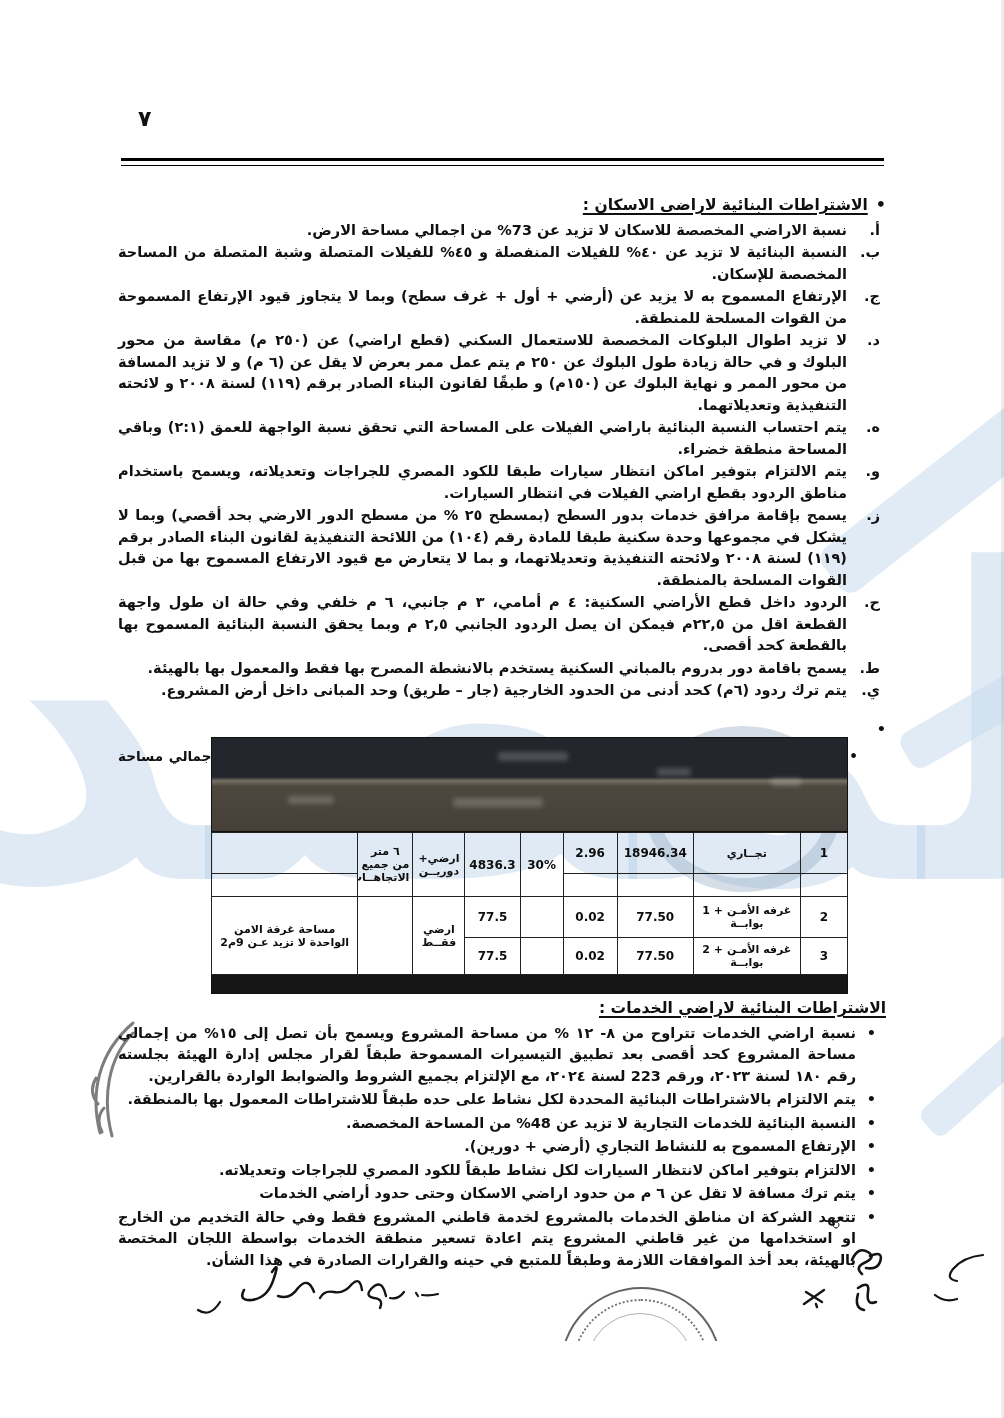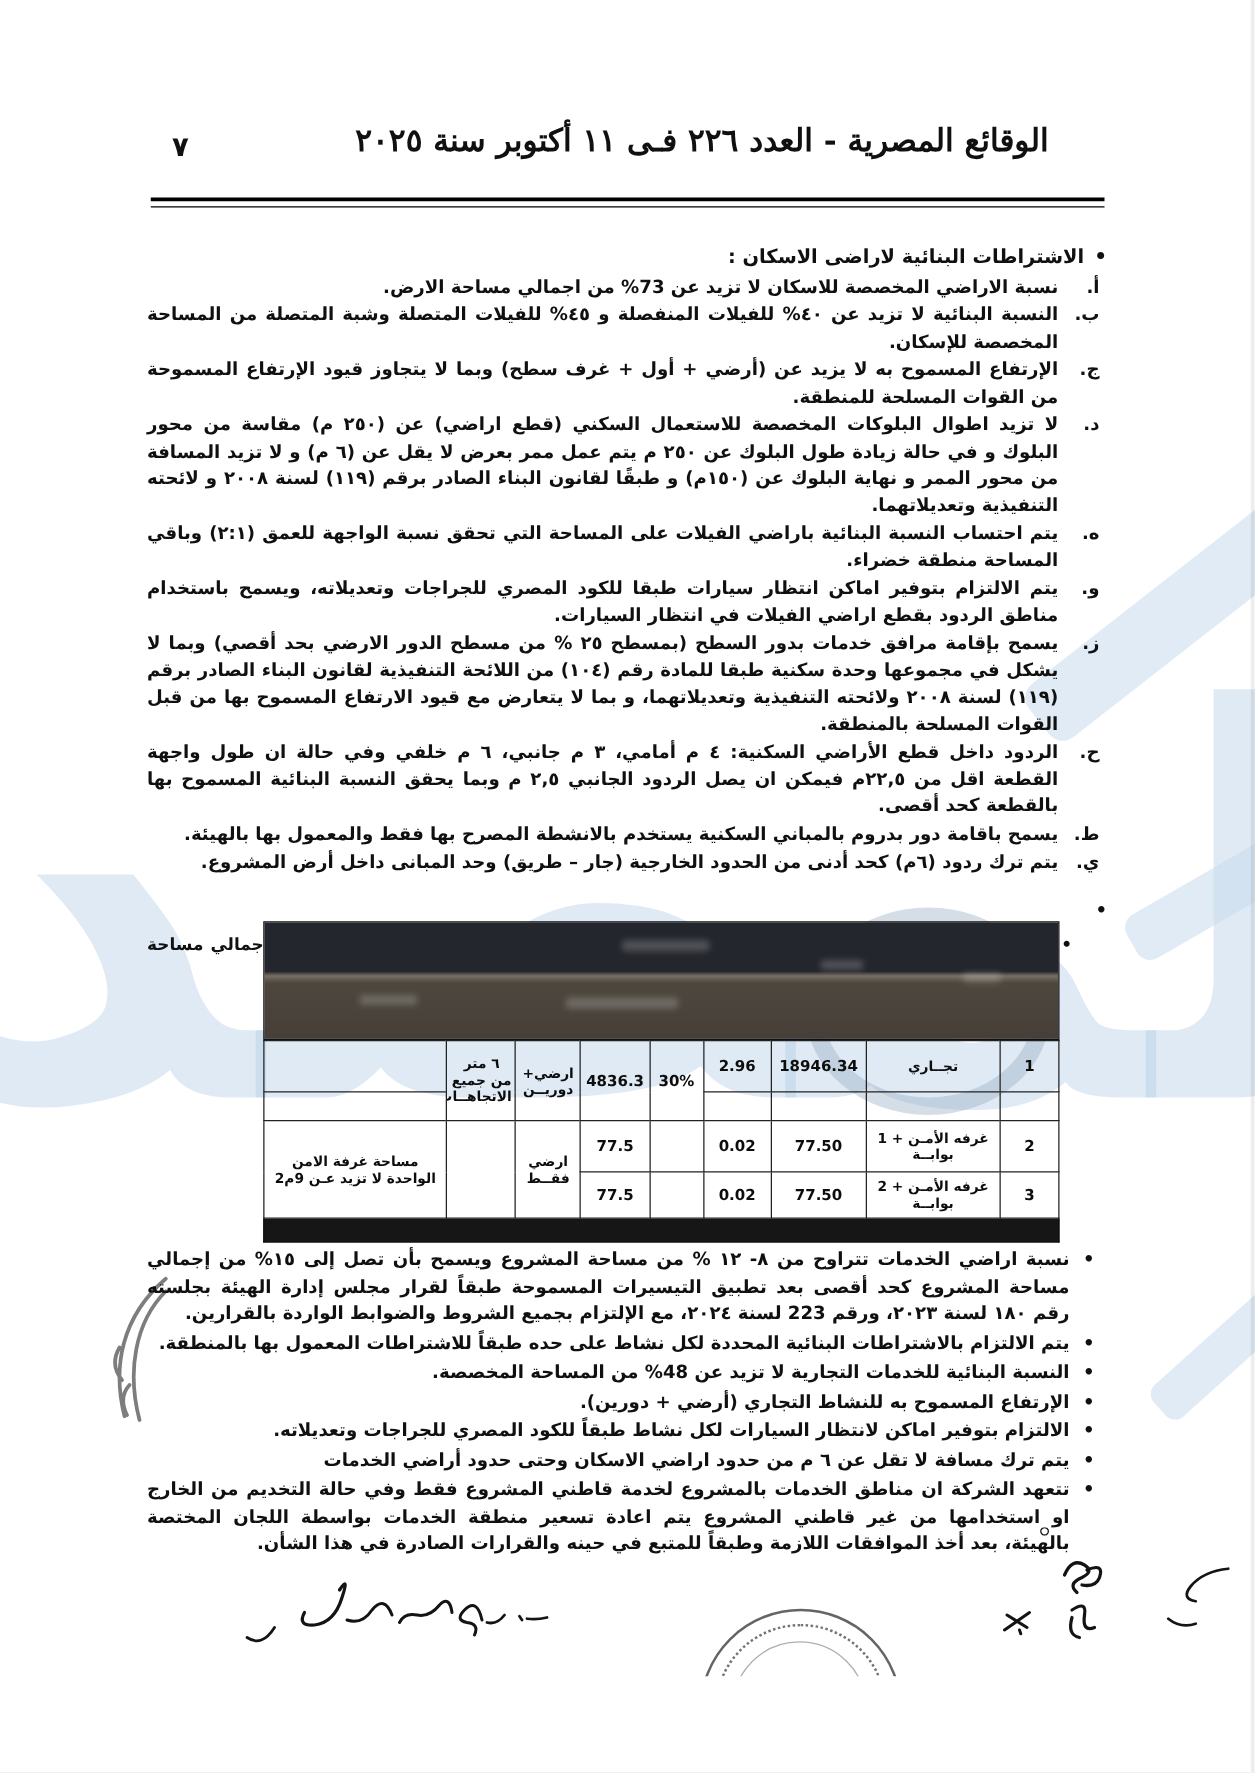--- a/index.html
+++ b/index.html
@@ -40,21 +40,21 @@
     font-family:"DejaVu Serif","Liberation Serif",serif;
     padding-left:120px;
   }
   .gz-pagenum{position:absolute;left:18px;top:8px;font-size:22px;font-weight:bold;}
   .rule-a{position:absolute;top:158px;right:120px;left:121px;border-top:3px solid #000;z-index:2;}
   .rule-b{position:absolute;top:165px;right:120px;left:121px;border-top:1px solid #000;z-index:2;}
   
   .content{position:absolute;top:194px;right:118px;left:118px;z-index:2;font-size:14.5px;font-weight:bold;line-height:21.5px;}
   .sec-heading{display:flex;gap:8px;align-items:baseline;margin:0 0 3px 0;}
   .sec-heading .bull{font-size:16px;}
-  .sec-heading .ht{font-size:15.5px;text-underline-offset:3px;text-decoration-thickness:1.5px;}
+  .sec-heading .ht{font-size:15.5px;text-decoration:underline;text-underline-offset:3px;text-decoration-thickness:1.5px;}
   .hitem{display:flex;gap:7px;margin:0 6px 1px 0;}
   .hitem .letter{min-width:26px;text-align:right;}
   .hitem .txt{flex:1;text-align:justify;}
   .sec2-heading{display:flex;gap:8px;align-items:baseline;margin:17px 0 6px 0;}
   .sec2-heading .ht2{font-size:17px;font-weight:900;letter-spacing:.5px;text-shadow:.6px 0 0 #101010;}
   .intro-bullet{display:flex;gap:7px;margin-right:28px;font-size:13.5px;}
   .intro-bullet .txt{flex:1;text-align:justify;}
   
   .tbl-wrap{position:absolute;top:737px;right:156px;width:637px;z-index:2;}
   .tbl-darkhead{
@@ -96,21 +96,20 @@
   <div class="wm-strip s2"></div>
   <div class="wm-strip s3"></div>
   <div class="wm-ring"></div>
   <div class="scan-edge"></div>
 
   <svg class="laurel" width="70" height="140" viewBox="0 0 70 140">
     <path d="M55,5 C20,35 12,75 22,115 M55,15 C30,40 24,80 34,118 M18,60 q-8,14 2,26 M26,90 q-9,10 -2,24" stroke="#bdbdbd" stroke-width="3"></path>
   </svg>
 
   <div class="gz-header">
-    <div class="gz-title">الوقائع المصرية - العدد ٢٢٦ فـى ١١ أكتوبر سنة ٢٠٢٥</div>
     <div class="gz-pagenum">٧</div>
   </div>
   <div class="rule-a"></div>
   <div class="rule-b"></div>
 
   <div class="content">
     <div class="sec-heading">
       <span class="bull">•</span>
       <span class="ht">الاشتراطات البنائية لاراضى الاسكان :</span>
     </div>
@@ -221,20 +220,23 @@
         <td class="num">0.02</td>
         <td></td>
         <td class="num">77.5</td>
       </tr>
     </tbody>
       </table>
     <div class="tbl-darkfoot"></div>
   </div>
 
   <div class="content2">
+    <div class="sec-heading">
+      <span class="ht">الاشتراطات البنائية لاراضي الخدمات :</span>
+    </div>
     <div class="bitem">
         <span class="bull">•</span>
         <span class="txt">نسبة اراضي الخدمات تتراوح من ٨- ١٢ % من مساحة المشروع ويسمح بأن تصل إلى ١٥% من إجمالي مساحة المشروع كحد أقصى بعد تطبيق التيسيرات المسموحة طبقاً لقرار مجلس إدارة الهيئة بجلسته رقم ١٨٠ لسنة ٢٠٢٣، ورقم 223 لسنة ٢٠٢٤، مع الإلتزام بجميع الشروط والضوابط الواردة بالقرارين.</span>
       </div>
     <div class="bitem">
         <span class="bull">•</span>
         <span class="txt">يتم الالتزام بالاشتراطات البنائية المحددة لكل نشاط على حده طبقاً للاشتراطات المعمول بها بالمنطقة.</span>
       </div>
     <div class="bitem">
         <span class="bull">•</span>

